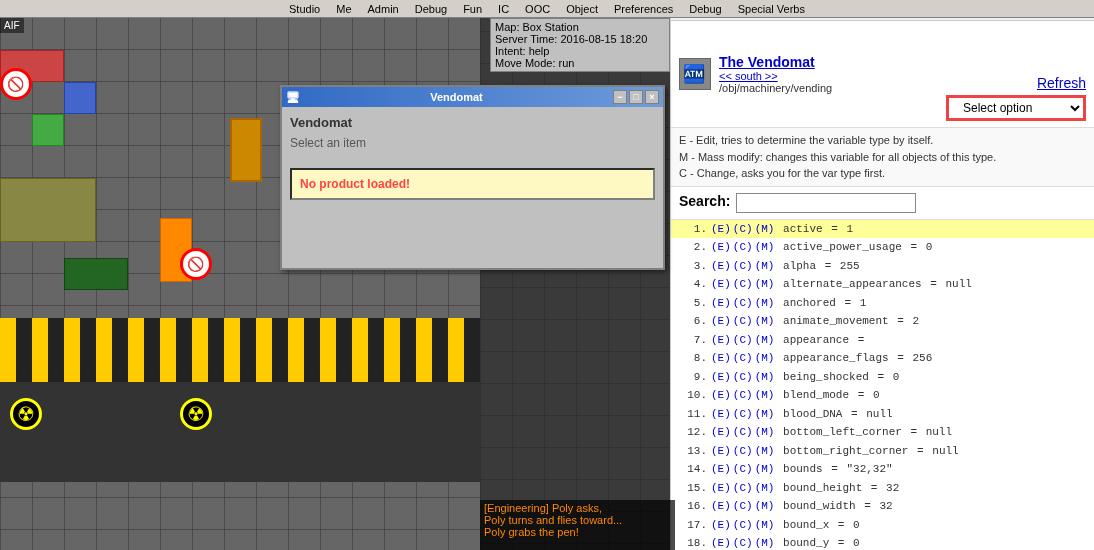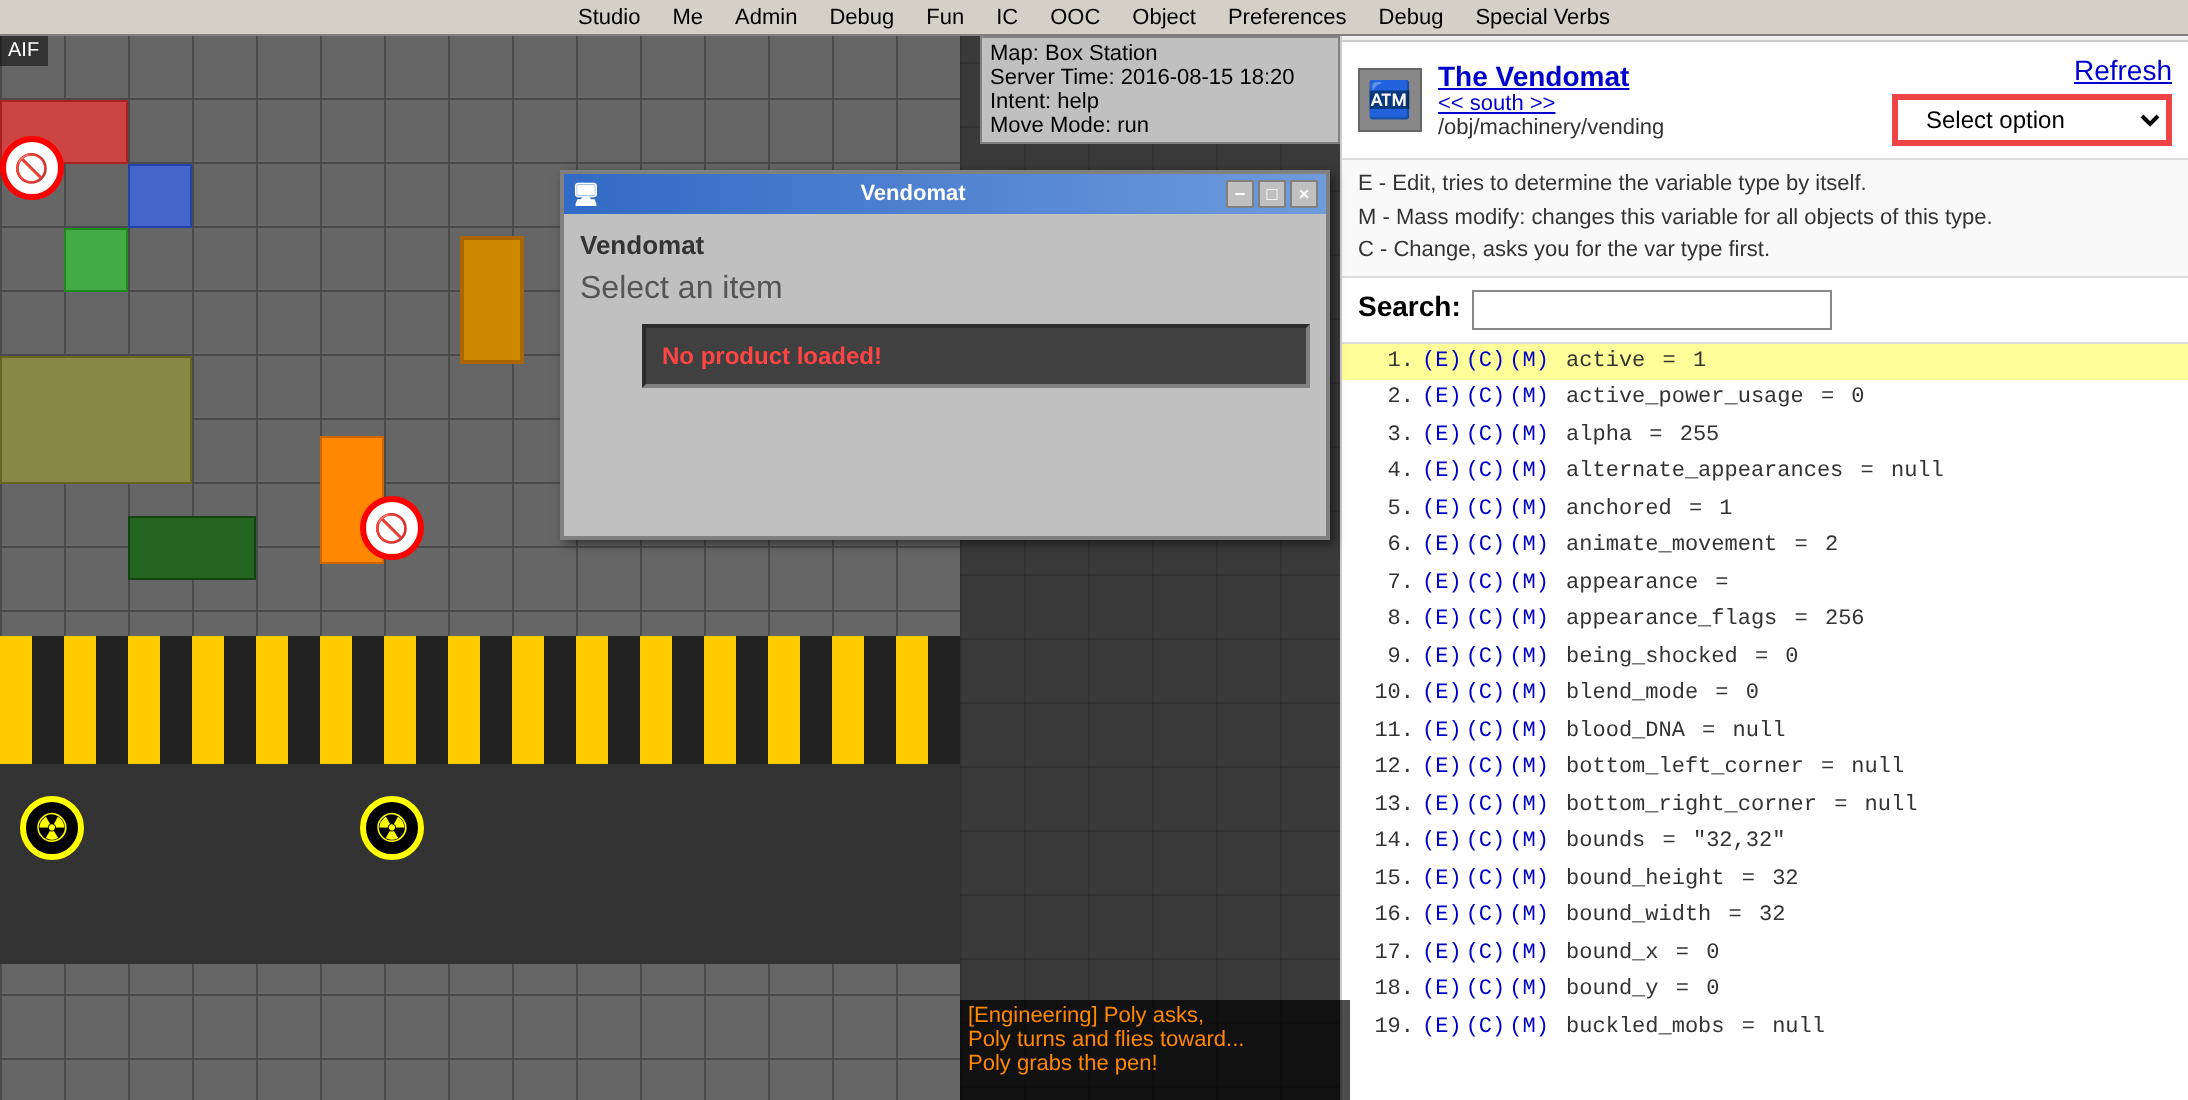--- a/index.html
+++ b/index.html
@@ -117,32 +117,31 @@
     #vendomat-content {
       padding: 8px;
     }
     #vendomat-title-text {
       font-size: 13px;
       font-weight: bold;
       color: #333;
       margin-bottom: 6px;
     }
     #vendomat-select-label {
-      font-size: 16px;
+      font-size: 12px;
       color: #555;
-      margin-bottom: 8px;
+      margin-bottom: 18px;
     }
     #vendomat-product-area {
-      background: #404040;
+      background: #fef9c3;
       border: 2px inset #808080;
       padding: 4px 8px;
       height: 32px;
       display: flex;
       align-items: center;
-      margin-left: 31px;
     }
     #vendomat-no-product {
       color: #ff4444;
       font-size: 12px;
       font-weight: bold;
     }
 
     
     #inspector-panel {
       position: absolute;
@@ -195,20 +194,21 @@
     }
     .obj-path {
       font-size: 11px;
       color: #333;
     }
     #refresh-area {
       display: flex;
       flex-direction: column;
       align-items: flex-end;
       gap: 4px;
+      margin-top: 48px;
     }
     #refresh-btn {
       color: #0000cc;
       text-decoration: underline;
       font-size: 14px;
       cursor: pointer;
       background: none;
       border: none;
     }
     #select-dropdown {

